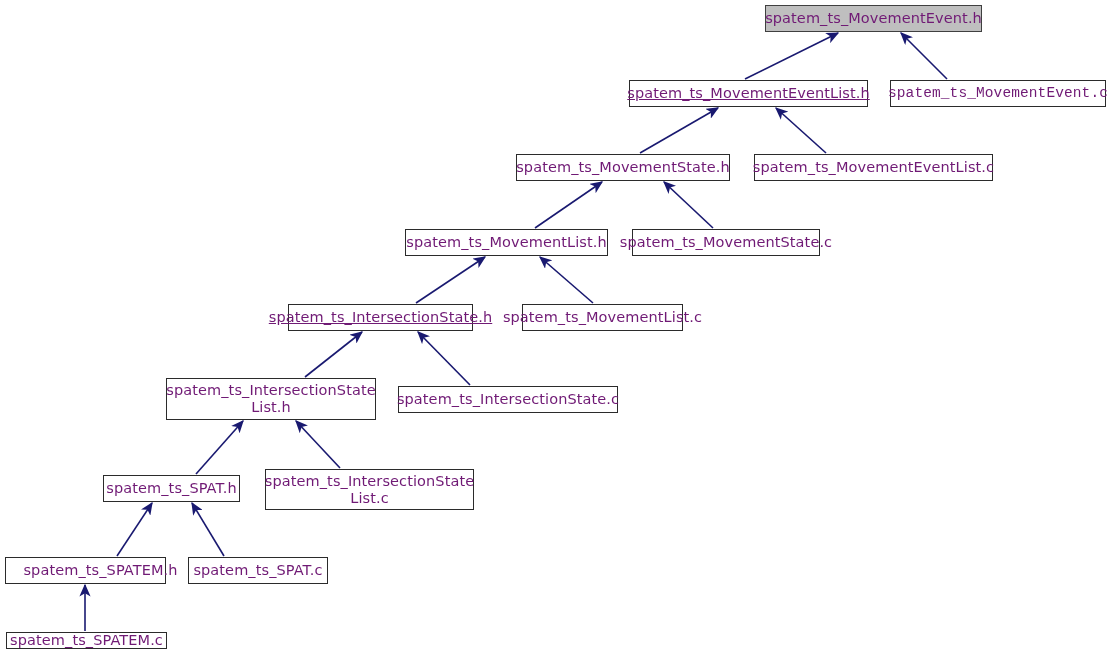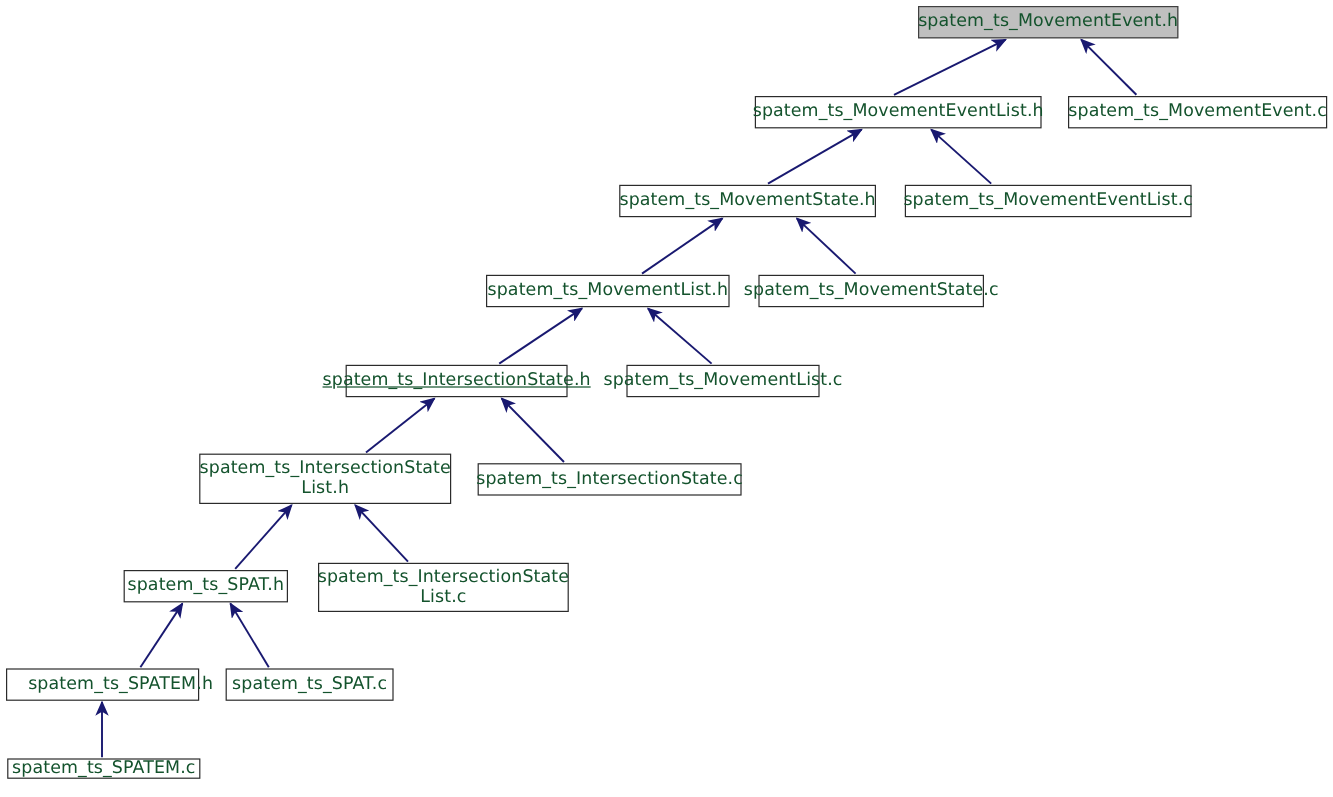--- a/index.html
+++ b/index.html
@@ -22,21 +22,21 @@
     top: 0;
     width: 1111px;
     height: 664px;
     pointer-events: none;
   }
   .node {
     position: absolute;
     box-sizing: border-box;
     border: 1px solid #2b2b2b;
     background: #ffffff;
-    color: #14532d;
+    color: #701a75;
     display: flex;
     align-items: center;
     justify-content: center;
     text-align: center;
     font-size: 14.5px;
     line-height: 17px;
     letter-spacing: 0.1px;
     white-space: pre-line;
     z-index: 2;
     cursor: pointer;
@@ -70,22 +70,22 @@
       <line x1="593" y1="303" x2="540" y2="257" stroke="#191970" stroke-width="1.6" marker-end="url(#arrowhead)"></line>
       <line x1="305" y1="377" x2="362" y2="332" stroke="#191970" stroke-width="1.6" marker-end="url(#arrowhead)"></line>
       <line x1="470" y1="385" x2="418" y2="332" stroke="#191970" stroke-width="1.6" marker-end="url(#arrowhead)"></line>
       <line x1="196" y1="474" x2="243" y2="421" stroke="#191970" stroke-width="1.6" marker-end="url(#arrowhead)"></line>
       <line x1="340" y1="468" x2="296" y2="421" stroke="#191970" stroke-width="1.6" marker-end="url(#arrowhead)"></line>
       <line x1="117" y1="556" x2="152" y2="503" stroke="#191970" stroke-width="1.6" marker-end="url(#arrowhead)"></line>
       <line x1="224" y1="556" x2="192" y2="503" stroke="#191970" stroke-width="1.6" marker-end="url(#arrowhead)"></line>
       <line x1="85" y1="631" x2="85" y2="585" stroke="#191970" stroke-width="1.6" marker-end="url(#arrowhead)"></line>
     </svg>
 <div class="node root" style="left: 765px; top: 5px; width: 217px; height: 27px;"><span class="label">spatem_ts_MovementEvent.h</span></div>
-    <div class="node" style="left: 629px; top: 80px; width: 239px; height: 27px;"><span class="label">spatem_ts_MovementEventList.h</span></div>
-    <div class="node" style="left: 890px; top: 80px; width: 216px; height: 27px;"><span class="label">spatem_ts_MovementEvent.c</span></div>
+    <div class="node" style="left: 629px; top: 80px; width: 239px; height: 27px; text-decoration: underline;"><span class="label">spatem_ts_MovementEventList.h</span></div>
+    <div class="node" style="left: 890px; top: 80px; width: 216px; height: 27px; font-family: Liberation Mono, monospace;"><span class="label">spatem_ts_MovementEvent.c</span></div>
     <div class="node" style="left: 754px; top: 154px; width: 239px; height: 27px;"><span class="label">spatem_ts_MovementEventList.c</span></div>
     <div class="node" style="left: 516px; top: 154px; width: 214px; height: 27px;"><span class="label">spatem_ts_MovementState.h</span></div>
     <div class="node" style="left: 405px; top: 229px; width: 203px; height: 27px;"><span class="label">spatem_ts_MovementList.h</span></div>
     <div class="node" style="left: 632px; top: 229px; width: 188px; height: 27px;"><span class="label">spatem_ts_MovementState.c</span></div>
     <div class="node" style="left: 288px; top: 304px; width: 185px; height: 27px; text-decoration: underline;"><span class="label">spatem_ts_IntersectionState.h</span></div>
     <div class="node" style="left: 522px; top: 304px; width: 161px; height: 27px;"><span class="label">spatem_ts_MovementList.c</span></div>
     <div class="node" style="left: 166px; top: 378px; width: 210px; height: 42px;"><span class="label">spatem_ts_IntersectionState
 List.h</span></div>
     <div class="node" style="left: 398px; top: 386px; width: 220px; height: 27px; justify-content: center;"><span class="label">spatem_ts_IntersectionState.c</span></div>
     <div class="node" style="left: 103px; top: 475px; width: 137px; height: 27px;"><span class="label">spatem_ts_SPAT.h</span></div>

